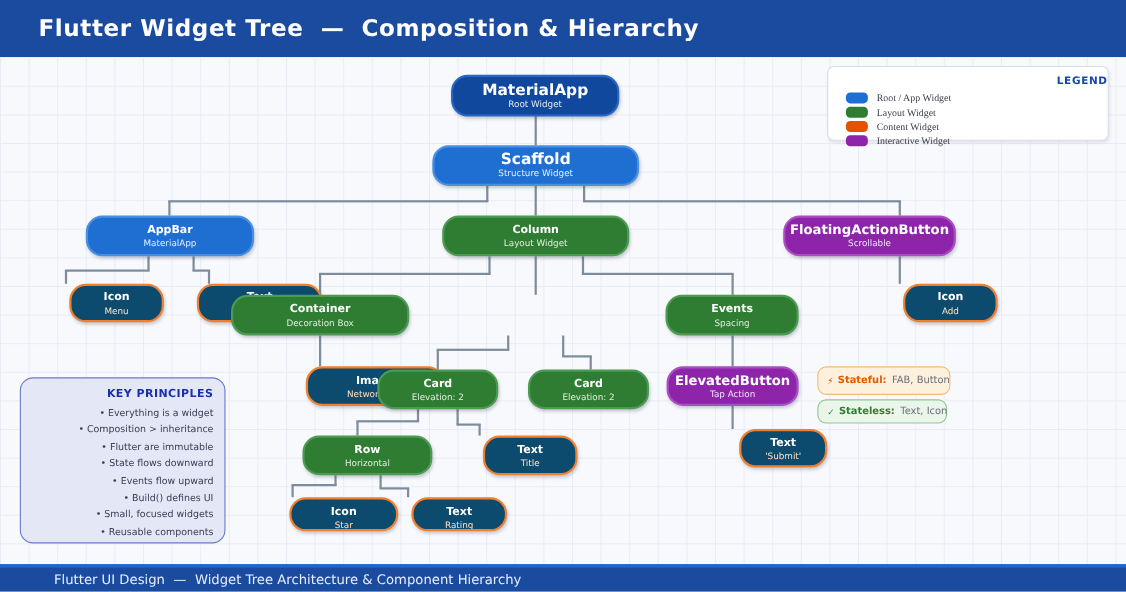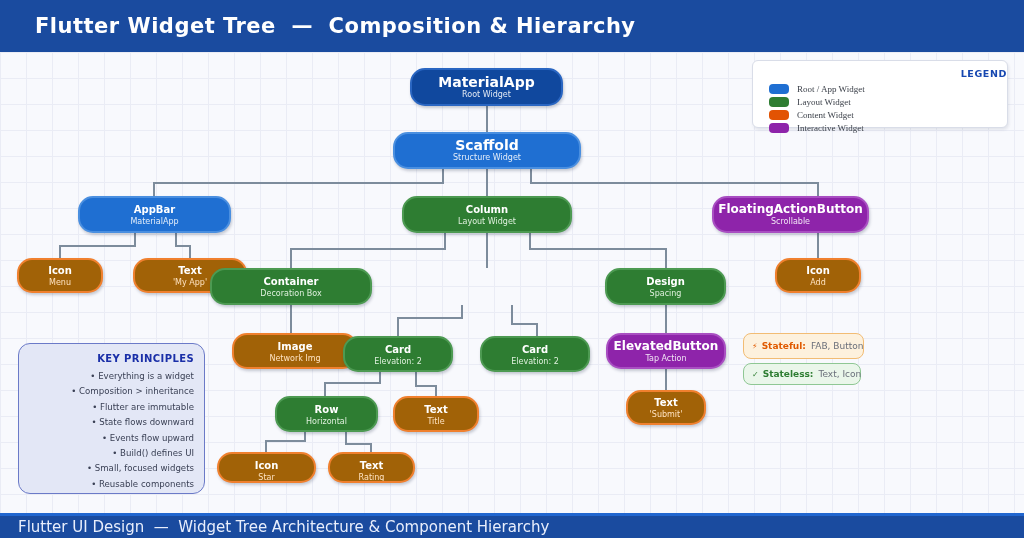--- a/index.html
+++ b/index.html
@@ -7,39 +7,39 @@
        font-family:"DejaVu Sans","Liberation Sans",sans-serif;background:#f8f9fd;}
   .stage{position:absolute;inset:0;width:1024px;height:538px;text-align:right;}
 
   
   .hdr{position:absolute;left:0;top:0;width:1024px;height:52px;background:#1a4b9f;
        display:flex;align-items:center;}
   .hdr-title{color:#ffffff;font-weight:bold;font-size:21px;margin-left:35px;
        letter-spacing:.5px;white-space:pre;}
   .ftr{position:absolute;left:0;top:513px;width:1024px;height:25px;background:#1a4b9f;
        border-top:3px solid #2166cf;box-sizing:border-box;display:flex;align-items:center;}
-  .ftr-text{color:#e8eefc;font-size:15px;margin-left:18px;white-space:pre;}
+  .ftr-text{color:#e8eefc;font-size:12px;margin-left:49px;white-space:pre;}
 
   
   .canvas{position:absolute;left:0;top:52px;width:1024px;height:461px;background:#f8f9fd;
        background-image:linear-gradient(#eaecf5 1px,transparent 1px),
                         linear-gradient(90deg,#eaecf5 1px,transparent 1px);
        background-size:26px 26px;}
 
   
   .node{position:absolute;box-sizing:border-box;border-radius:15px;border:2px solid;
         display:flex;flex-direction:column;align-items:center;justify-content:center;
         box-shadow:1px 2px 3px rgba(40,50,80,.25);overflow:hidden;z-index:3;}
   .nt{color:#ffffff;font-weight:bold;font-size:10px;line-height:15px;white-space:nowrap;}
   .ns{color:rgba(255,255,255,.88);font-size:8px;line-height:10px;white-space:nowrap;}
   .big .nt{font-size:14px;}
   .t-root{background:#10489e;border-color:#2a66c2;}
   .t-app{background:#1f6fd2;border-color:#4a8fe0;}
   .t-layout{background:#2e7d32;border-color:#4d9a52;}
-  .t-content{background:#a16207;border-color:#f0802e;}
+  .t-content{background:#0c4a6e;border-color:#f0802e;margin-left:46px;}
   .t-interactive{background:#8e24aa;border-color:#a94fc2;}
   .t-content .ns{color:#ffe3c2;}
   .t-layout .ns{color:#dff0dd;}
 
   
   .edge{position:absolute;background:#7d8c9c;z-index:1;}
 
   
   .legend{position:absolute;left:752px;top:60px;width:256px;height:68px;background:#ffffff;
         border:1px solid #d9dde8;border-radius:6px;box-shadow:1px 2px 3px rgba(40,50,80,.10);
@@ -150,21 +150,21 @@
   </div>
   <div class="node t-content" style="left:133px;top:258px;width:114px;height:35px">
     <div class="nt">Text</div>
     <div class="ns">'My App'</div>
   </div>
   <div class="node t-layout" style="left:210px;top:268px;width:162px;height:37px">
     <div class="nt">Container</div>
     <div class="ns">Decoration Box</div>
   </div>
   <div class="node t-layout" style="left:605px;top:268px;width:121px;height:37px">
-    <div class="nt">Design</div>
+    <div class="nt">Events</div>
     <div class="ns">Spacing</div>
   </div>
   <div class="node t-content" style="left:775px;top:258px;width:86px;height:35px">
     <div class="nt">Icon</div>
     <div class="ns">Add</div>
   </div>
   <div class="node t-content" style="left:232px;top:333px;width:126px;height:36px">
     <div class="nt">Image</div>
     <div class="ns">Network Img</div>
   </div>
@@ -173,21 +173,21 @@
     <div class="ns">Elevation: 2</div>
   </div>
   <div class="node t-layout" style="left:480px;top:336px;width:110px;height:36px">
     <div class="nt">Card</div>
     <div class="ns">Elevation: 2</div>
   </div>
   <div class="node t-interactive" style="left:606px;top:333px;width:120px;height:36px">
     <div class="nt" style="font-size:12px">ElevatedButton</div>
     <div class="ns">Tap Action</div>
   </div>
-  <div class="node t-layout" style="left:275px;top:396px;width:103px;height:36px">
+  <div class="node t-layout" style="left:275px;top:396px;width:118px;height:36px">
     <div class="nt">Row</div>
     <div class="ns">Horizontal</div>
   </div>
   <div class="node t-content" style="left:393px;top:396px;width:86px;height:36px">
     <div class="nt">Text</div>
     <div class="ns">Title</div>
   </div>
   <div class="node t-content" style="left:626px;top:390px;width:80px;height:35px">
     <div class="nt">Text</div>
     <div class="ns">'Submit'</div>

